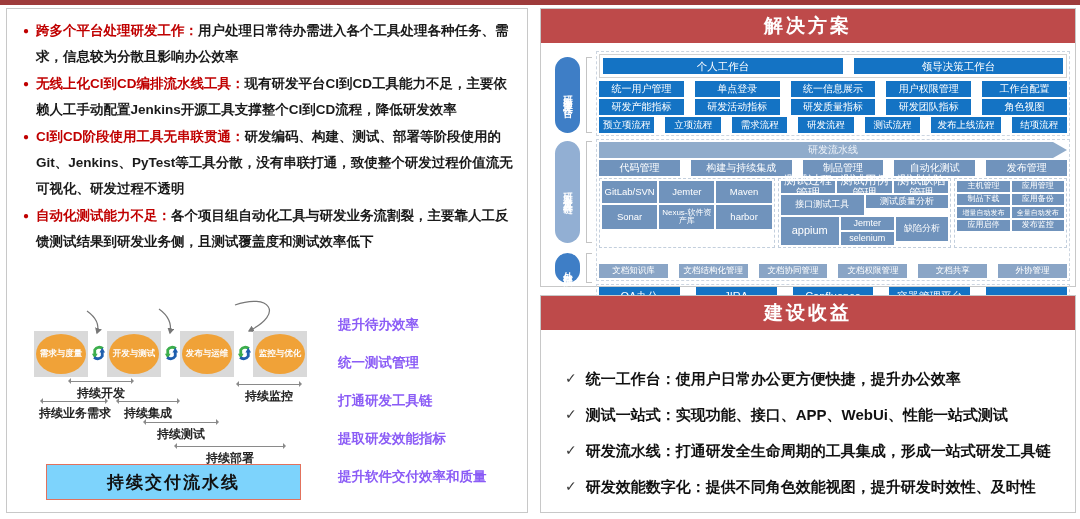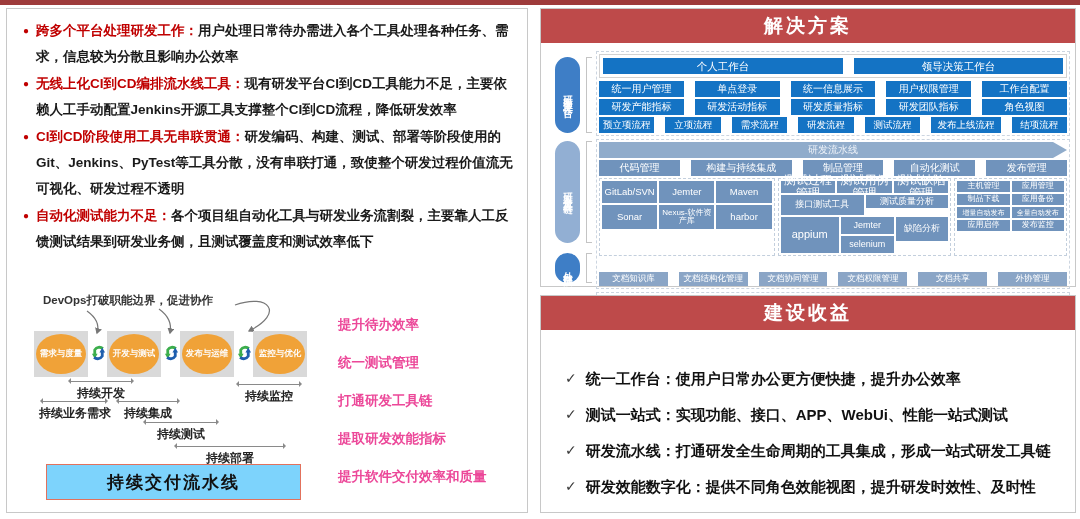--- a/index.html
+++ b/index.html
@@ -32,21 +32,21 @@
   .darrow::before,.darrow::after{content:"";position:absolute;top:-4px;width:0;height:0;
     border:3.5px solid transparent;}
   .darrow::before{left:-6px;border-right-color:#8a8a8a;}
   .darrow::after{right:-6px;border-left-color:#8a8a8a;}
   .flowlab{position:absolute;font-size:12px;font-weight:bold;color:#222;text-align:center;}
   .pipelinebox{position:absolute;left:39px;top:181px;width:253px;height:34px;
     border:1px solid #e2715c;display:flex;align-items:center;justify-content:center;
     font-size:17px;font-weight:bold;color:#111;letter-spacing:2px;background:#7dd3fc;}
   .outcomes{position:absolute;left:331px;top:307px;width:186px;display:flex;
     flex-direction:column;gap:20px;}
-  .outcome{font-size:13.5px;font-weight:bold;color:#ec4899;}
+  .outcome{font-size:13.5px;font-weight:bold;color:#8b5cf6;}
   
   #solution-panel{left:540px;top:8px;width:536px;height:279px;}
   .pill{position:absolute;left:14px;width:25px;border-radius:13px;color:#fff;
     display:flex;align-items:center;justify-content:center;
     writing-mode:vertical-rl;letter-spacing:2px;font-size:9.5px;font-weight:bold;}
   .pill.dark{background:#3e7ec6;}
   .pill.mid{background:#92afd3;}
   .bracket{position:absolute;left:45px;width:6px;border:1px solid #c4c4c4;border-right:none;box-sizing:border-box;}
   .sol-content{position:absolute;left:55px;top:42px;width:474px;}
   .sec{border:1px dashed #ccd5e0;padding:2px;margin-bottom:3px;}
@@ -98,21 +98,20 @@
     </div>
     <div class="bullet">
       <span class="dot">●</span><span class="lead">CI到CD阶段使用工具无串联贯通：</span><span>研发编码、构建、测试、部署等阶段使用的Git、Jenkins、PyTest等工具分散，没有串联打通，致使整个研发过程价值流无可视化、研发过程不透明</span>
     </div>
     <div class="bullet">
       <span class="dot">●</span><span class="lead">自动化测试能力不足：</span><span>各个项目组自动化工具与研发业务流割裂，主要靠人工反馈测试结果到研发业务侧，且测试覆盖度和测试效率低下</span>
     </div>
   </div>
 
   <div id="devops">
-    <div class="devcap">DevOps打破职能边界，促进协作</div>
     <svg width="332" height="60" style="position:absolute;left:0;top:0;" viewBox="0 0 332 60">
       <defs>
         <marker id="ah" markerWidth="6" markerHeight="6" refX="4" refY="3" orient="auto">
           <path d="M0,0 L5,3 L0,6 z" fill="#777"></path>
         </marker>
       </defs>
       <path d="M80 28 Q 94 38 90 50" fill="none" stroke="#777" stroke-width="1.2" marker-end="url(#ah)"></path>
       <path d="M152 26 Q 166 36 163 50" fill="none" stroke="#777" stroke-width="1.2" marker-end="url(#ah)"></path>
       <path d="M228 22 C 262 10 278 30 242 48" fill="none" stroke="#777" stroke-width="1.2" marker-end="url(#ah)"></path>
     </svg>
@@ -243,21 +242,21 @@
           <div class="lrow">
             <div class="sbx tiny">测试过程管理</div>
             <div class="sbx tiny">测试用例管理</div>
             <div class="sbx tiny">测试缺陷管理</div>
           </div>
           <div class="lrow">
             <div class="sbx" style="height:20px;font-size:9px;">接口测试工具</div>
             <div class="sbx" style="height:13px;font-size:9px;">测试质量分析</div>
           </div>
           <div class="lrow">
-            <div class="sbx" style="flex:1.1;height:36px;font-size:11px;">appium</div>
+            <div class="sbx" style="flex:1.1;height:28px;font-size:11px;">appium</div>
             <div class="stack">
               <div class="sbx" style="height:11px;font-size:9px;">Jemter</div>
               <div class="sbx" style="height:11px;font-size:9px;">selenium</div>
             </div>
             <div class="sbx" style="flex:1;height:24px;font-size:9px;">缺陷分析</div>
           </div>
         </div>
         <div class="group g3">
           <div class="lrow">
             <div class="sbx">主机管理</div>

